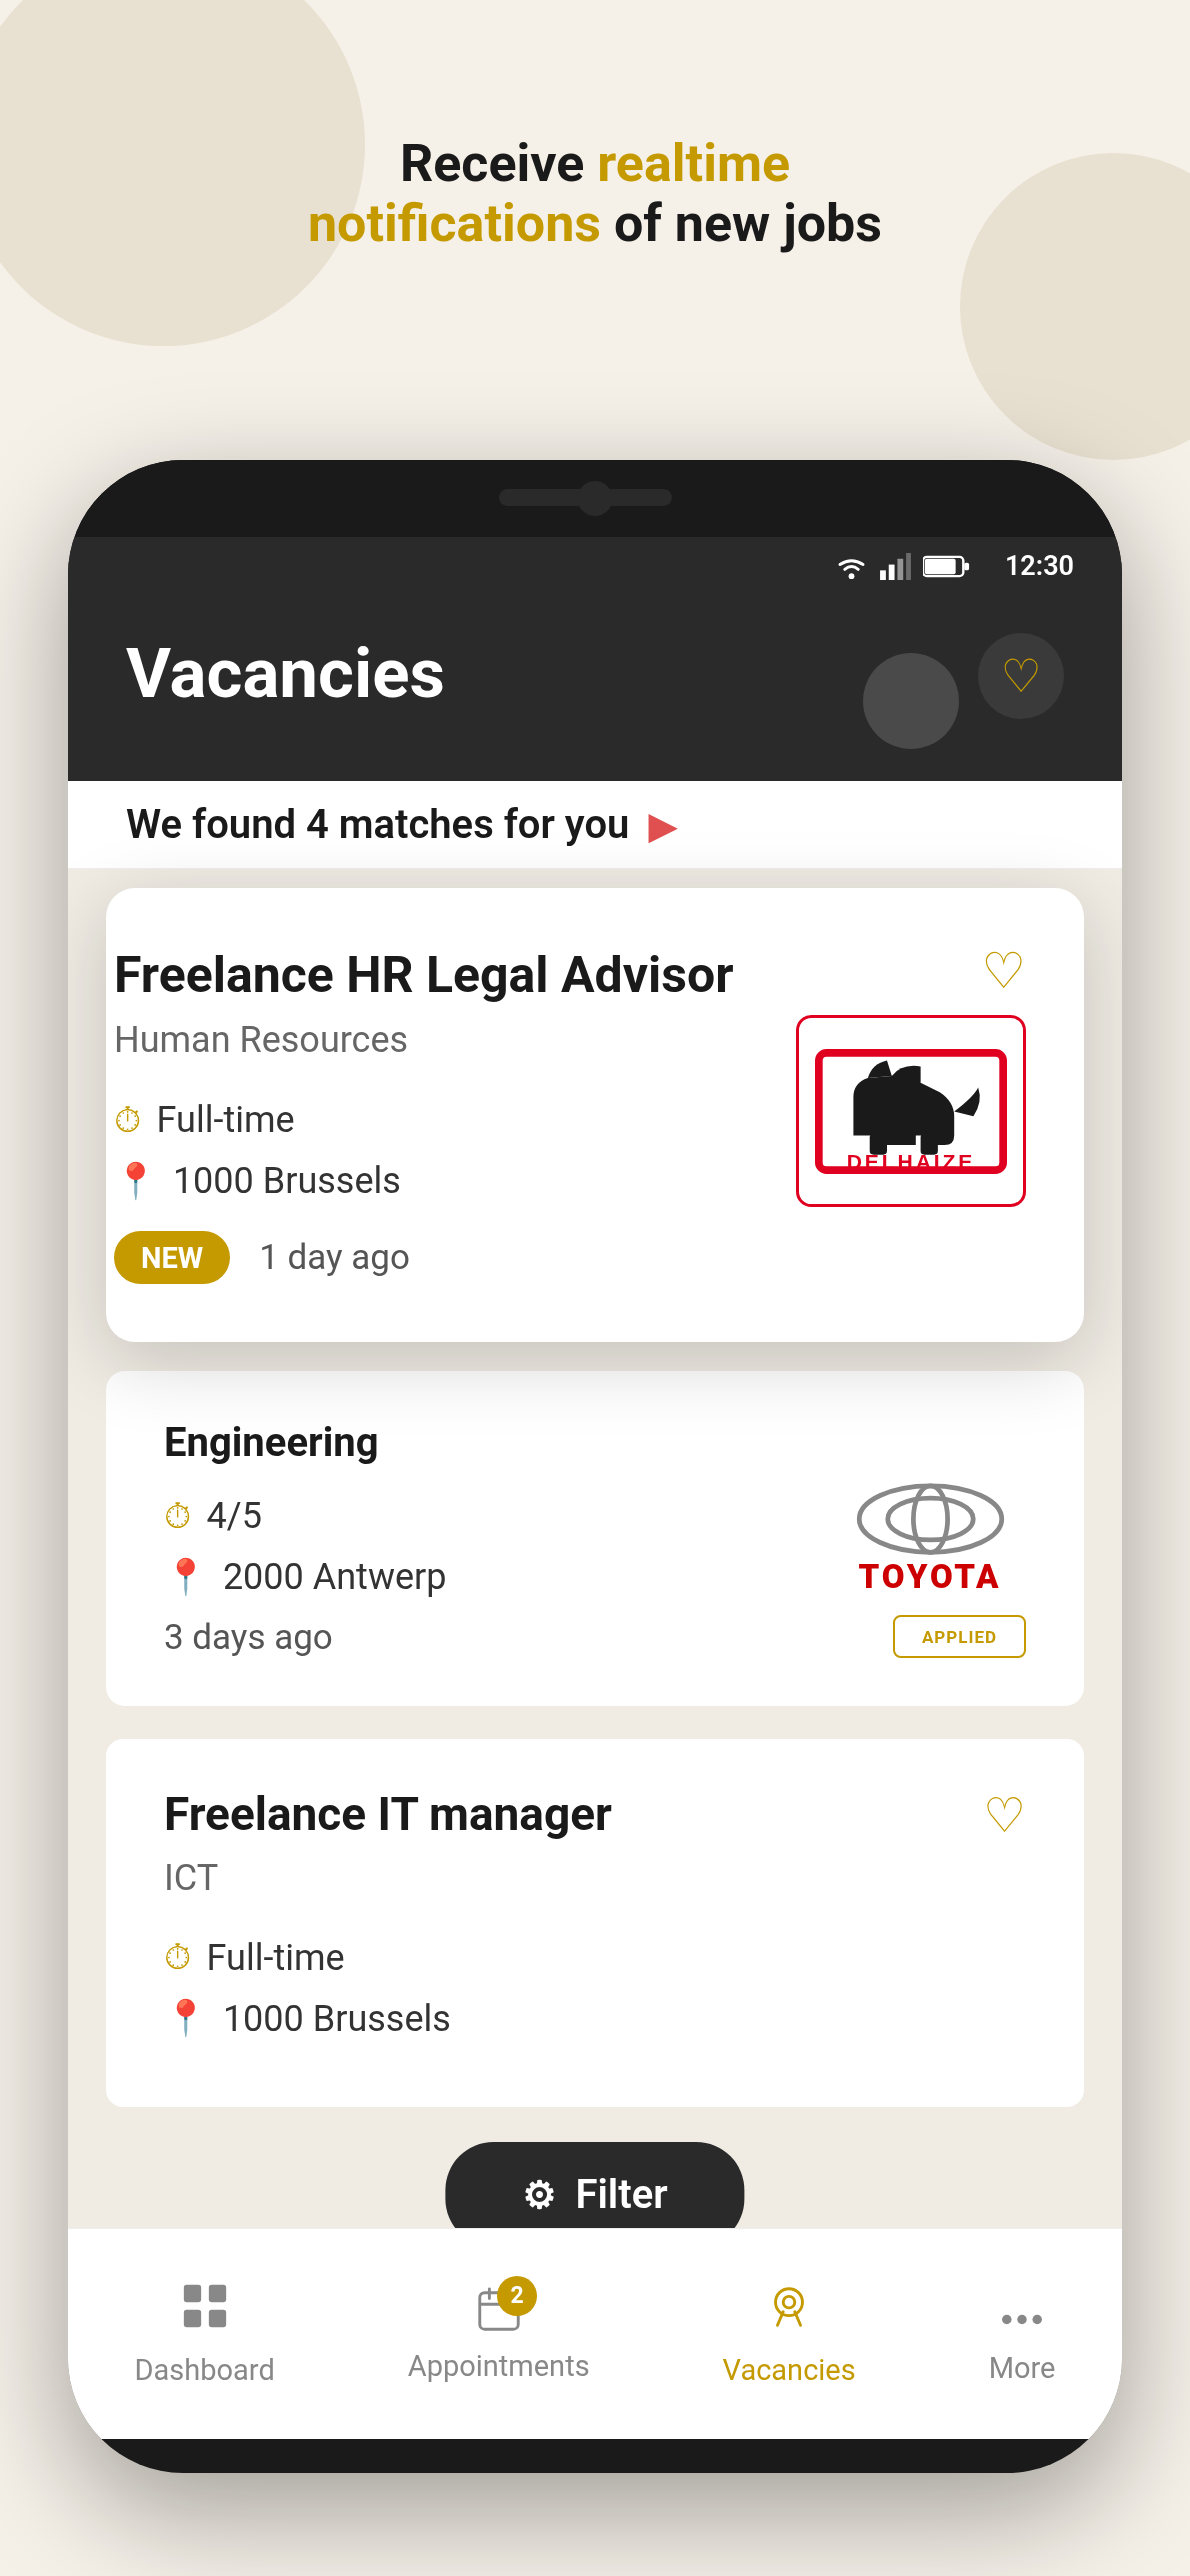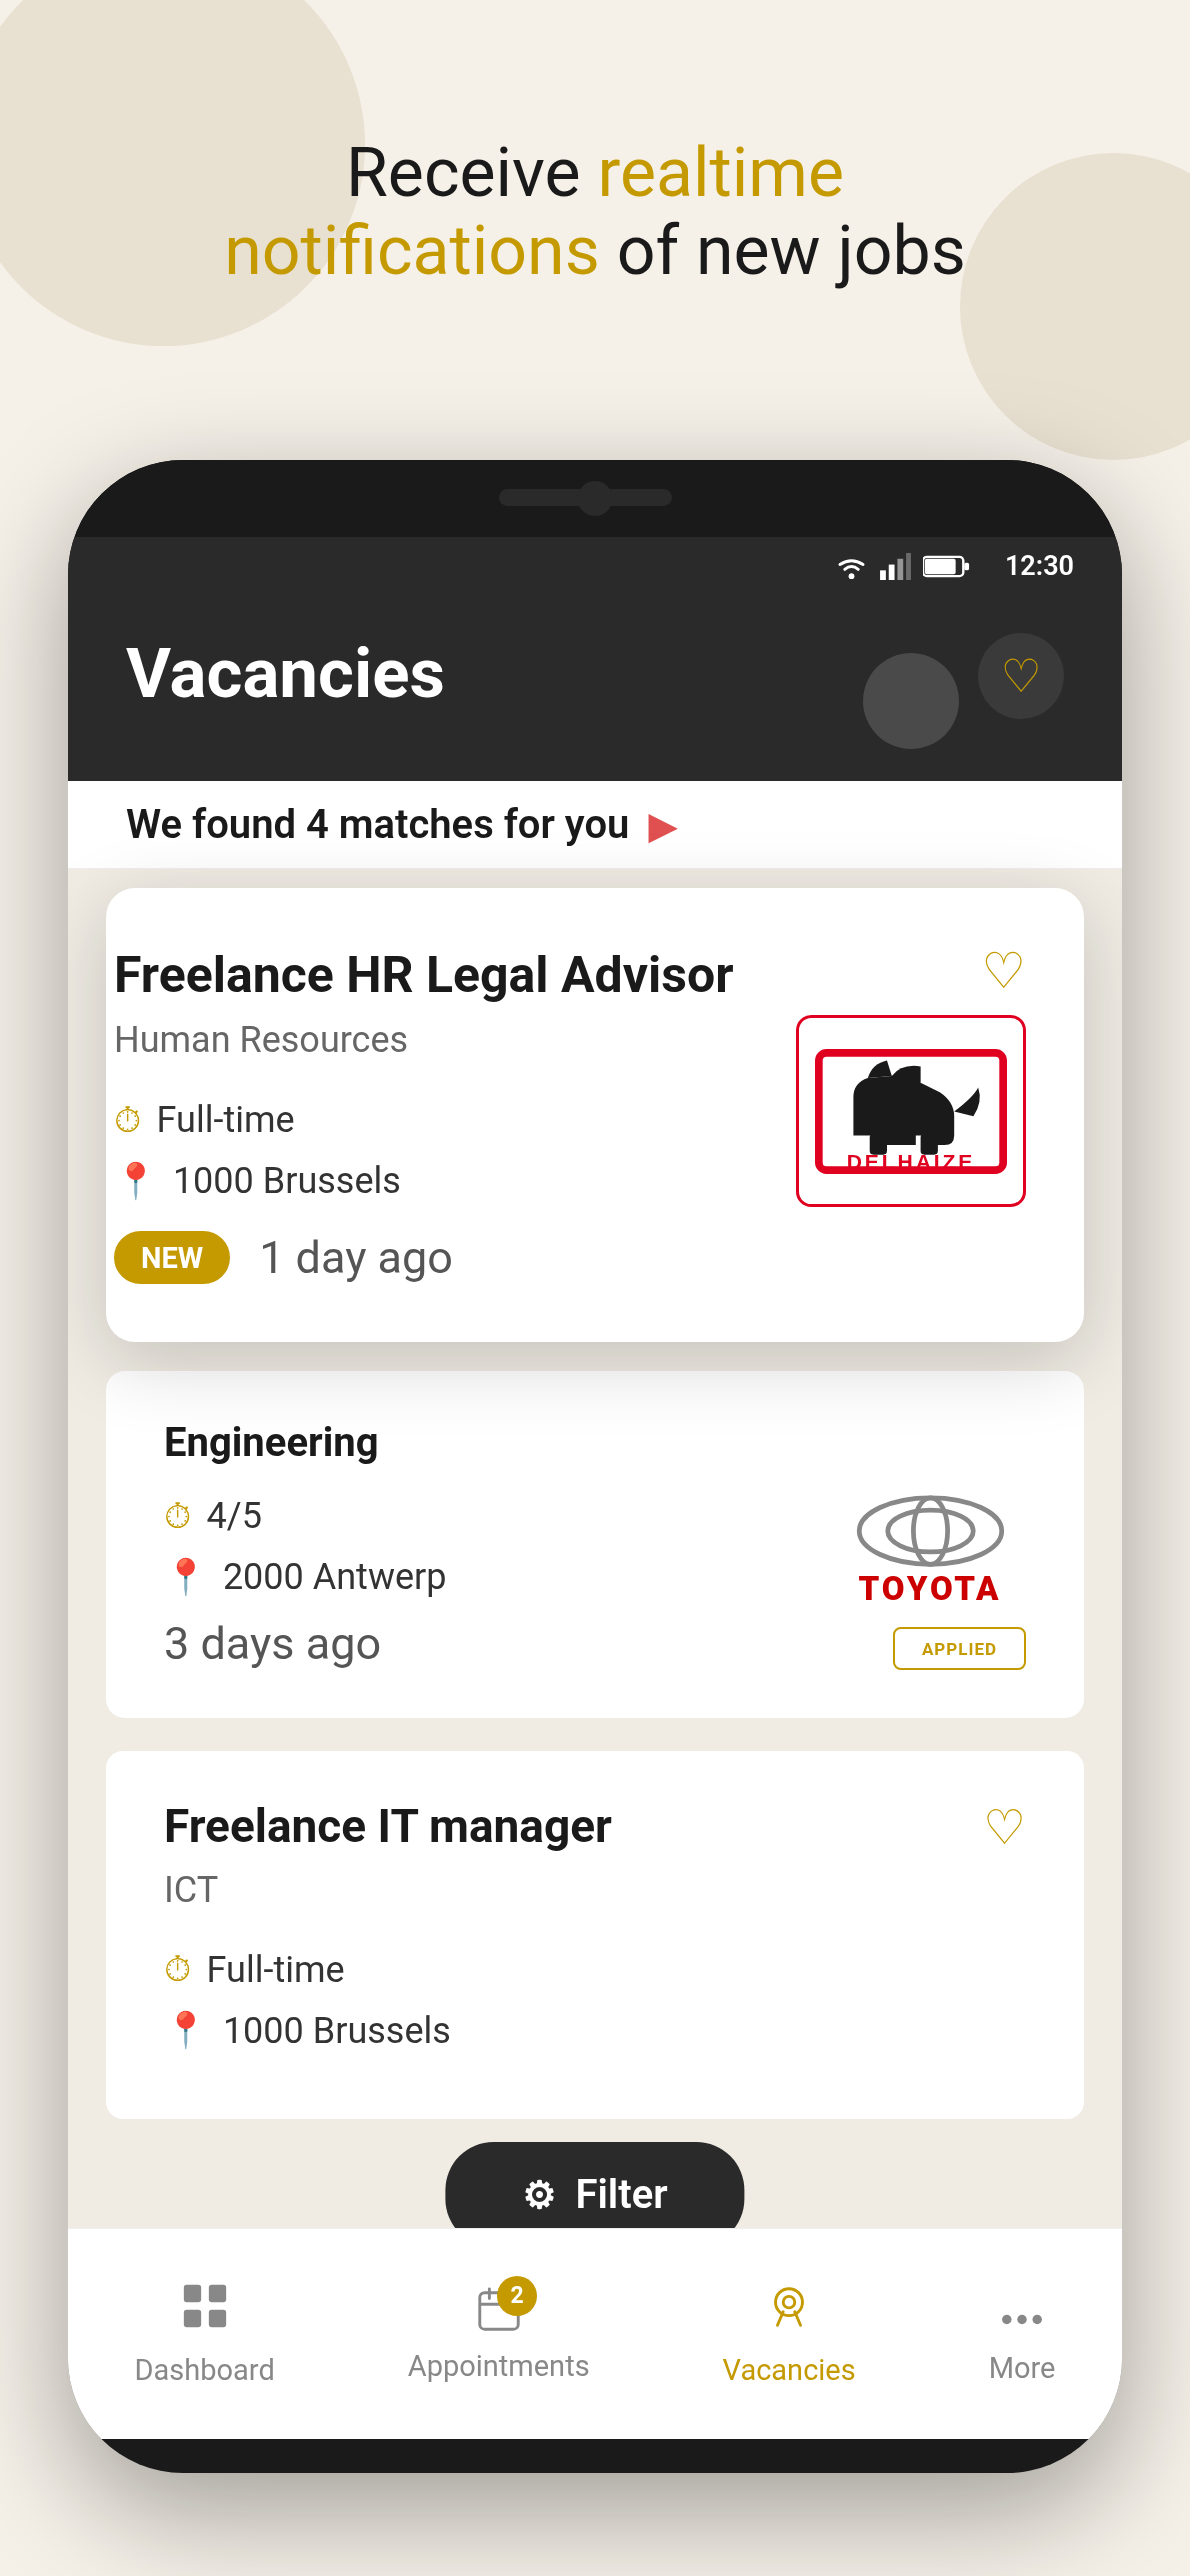--- a/index.html
+++ b/index.html
@@ -39,22 +39,22 @@
     
     .hero-section {
       position: absolute;
       top: 134px;
       left: 0; right: 0;
       text-align: center;
       z-index: 1;
       padding: 0 58px;
     }
     .hero-title {
-      font-size: 68px;
-      font-weight: 400;
+      font-size: 52px;
+      font-weight: 700;
       line-height: 1.15;
       color: #1a1a1a;
     }
     .hero-title .highlight {
       color: #c49a00;
     }
 
     
     .phone-mockup {
       position: absolute;
@@ -238,21 +238,21 @@
     }
     .new-badge {
       background: #c49a00;
       color: white;
       font-size: 29px;
       font-weight: 700;
       padding: 9.6px 27px;
       border-radius: 29px;
     }
     .time-ago {
-      font-size: 45px;
+      font-size: 35px;
       color: #555;
     }
     .heart-btn {
       color: #c49a00;
       font-size: 50px;
       line-height: 1;
     }
 
     
     .company-logo-delhaize {

